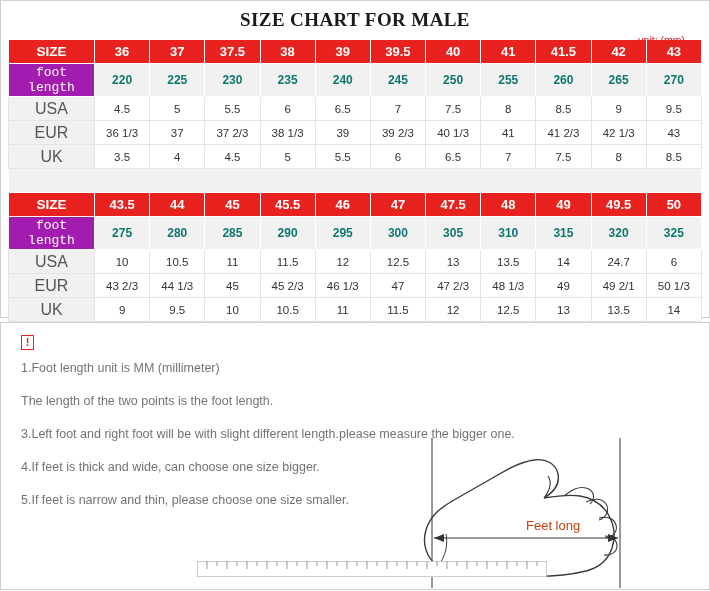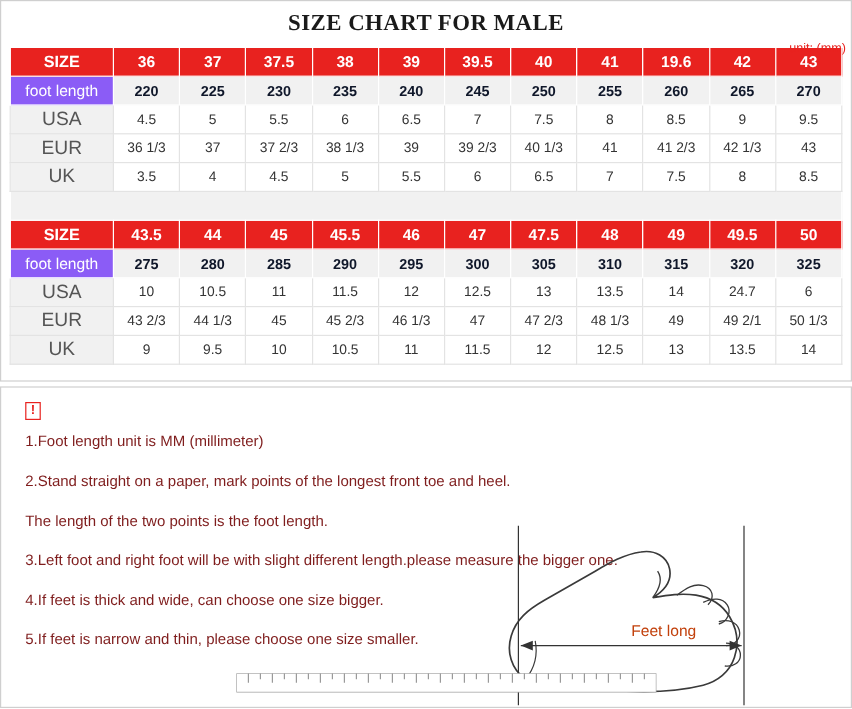--- a/index.html
+++ b/index.html
@@ -28,21 +28,21 @@
     text-align: center;
     font-size: 19px;
     font-weight: bold;
     color: #1a1a1a;
     letter-spacing: .4px;
     padding-top: 8px;
     font-family: "Liberation Serif", serif;
   }
   .unit {
     position: absolute;
-    right: 4px;
+    right: 24px;
     top: 33px;
     font-size: 10.5px;
     color: #e8221f;
   }
   table.size {
     border-collapse: collapse;
     width: 694px;
     margin: 16px auto;
     margin-top: 8px;
     table-layout: fixed;
@@ -63,29 +63,30 @@
     font-size: 13px;
   }
   tr.size-row td.rowlabel {
     background: #e8221f;
     color: #ffffff;
     font-size: 13.5px;
   }
   
   tr.foot-row td {
     background: #f1f1f1;
-    color: #0f172a;
+    color: #0f766e;
     font-weight: bold;
     font-size: 12px;
   }
   tr.foot-row td.rowlabel {
-    background: #8b5cf6;
+    background: #a21caf;
     color: #ffffff;
     font-weight: normal;
     font-size: 13px;
+    font-family: Liberation Mono, monospace;
   }
   tr.plain-row td.rowlabel {
     background: #f1f1f1;
     color: #555555;
     font-size: 16px;
   }
   tr.plain-row td {
     background: #ffffff;
     border: 1px solid #e3e3e3;
     color: #333333;
@@ -115,21 +116,21 @@
     font-weight: bold;
   }
   .notes {
     position: absolute;
     left: 20px; top: 38px;
     width: 560px;
   }
   .notes p {
     margin: 0 0 18px 0;
     font-size: 12.5px;
-    color: #7f1d1d;
+    color: #737373;
     line-height: 1.2;
   }
 
   
   .foot-art {
     position: absolute;
     left: 395px; top: 115px;
     width: 300px; height: 150px;
   }
   .ruler {
@@ -173,21 +174,21 @@
         <tr class="size-row">
           <td class="rowlabel">SIZE</td>
           <td>36</td>
           <td>37</td>
           <td>37.5</td>
           <td>38</td>
           <td>39</td>
           <td>39.5</td>
           <td>40</td>
           <td>41</td>
-          <td>19.6</td>
+          <td>41.5</td>
           <td>42</td>
           <td>43</td>
         </tr>
         <tr class="foot-row">
           <td class="rowlabel">foot length</td>
           <td>220</td>
           <td>225</td>
           <td>230</td>
           <td>235</td>
           <td>240</td>
@@ -317,21 +318,20 @@
         </tr>
       </tbody>
     </table>
   </div>
 
   <div class="notes-panel">
     <div class="warn-icon">!</div>
 
     <div class="notes">
       <p>1.Foot length unit is MM (millimeter)</p>
-      <p>2.Stand straight on a paper, mark points of the longest front toe and heel.</p>
       <p>The length of the two points is the foot length.</p>
       <p>3.Left foot and right foot will be with slight different length.please measure the bigger one.</p>
       <p>4.If feet is thick and wide, can choose one size bigger.</p>
       <p>5.If feet is narrow and thin, please choose one size smaller.</p>
     </div>
 
     <svg class="foot-art" viewBox="0 0 300 150">
 
       <path d="M42,128 C30,120 26,105 30,92 C34,78 44,70 58,62 C72,54 86,46 100,38
                C112,31 124,24 138,22 C150,20 160,26 162,36 C164,46 158,54 148,60

